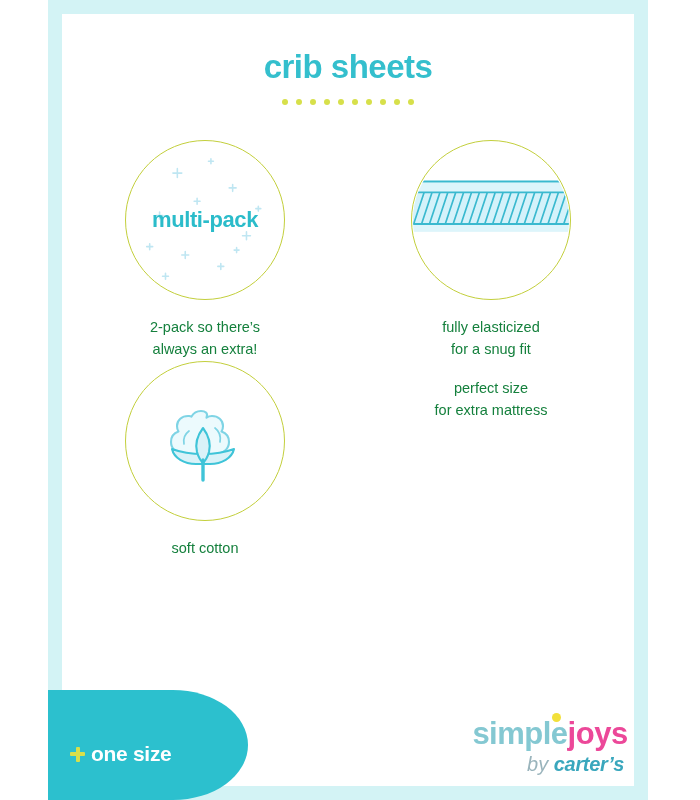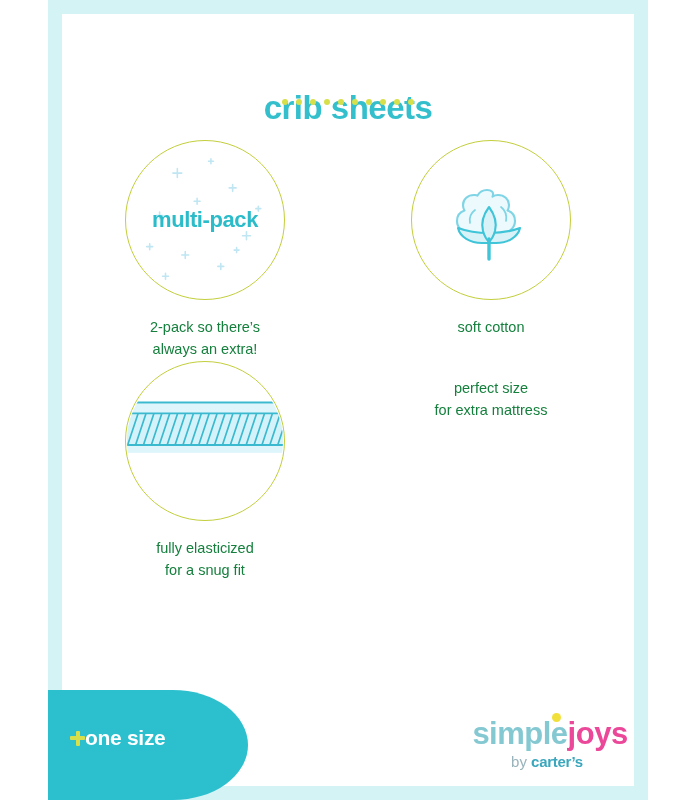--- a/index.html
+++ b/index.html
@@ -40,21 +40,20 @@
   .title {
     position: absolute;
     left: 62px;
     top: 48px;
     width: 572px;
     text-align: center;
     font-size: 33px;
     font-weight: bold;
     letter-spacing: -0.5px;
     color: #34bfcd;
-    margin-top: 41px;
   }
 
   
   .dot-divider {
     position: absolute;
     left: 62px;
     top: 99px;
     width: 572px;
     display: flex;
     justify-content: center;
@@ -135,23 +134,24 @@
     height: 110px;
     background: #2cc0ce;
     border-top-left-radius: 0;
     border-top-right-radius: 150px 110px;
     border-bottom-right-radius: 150px 110px;
     overflow: hidden;
   }
   .one-size-inner {
     position: absolute;
     left: 22px;
-    top: 36px;
+    top: 52px;
     display: flex;
     align-items: center;
+    gap: 6px;
   }
   .plus-icon {
     position: relative;
     width: 15px;
     height: 15px;
     flex: none;
   }
   .plus-icon::before,
   .plus-icon::after {
     content: "";
@@ -190,24 +190,26 @@
     position: absolute;
     left: 82px;
     top: -5px;
     width: 9px;
     height: 9px;
     border-radius: 50%;
     background: #f2e03a;
   }
   .logo-sub {
     margin-top: 4px;
-    font-size: 15px;
+    font-size: 20px;
     color: #9ab4bc;
     white-space: nowrap;
+    text-align: right;
     padding-right: 6px;
+    font-style: italic;
   }
   .logo-by { font-weight: normal; color: #9ab4bc; }
   .logo-carters { font-weight: bold; color: #3aa7bd; letter-spacing: -0.3px; }
 </style>
 </head>
 <body>
 
 <div id="page">
 
   <div class="frame-band frame-top"></div>
@@ -248,40 +250,20 @@
             <path d="M134 66v5M131.5 68.5h5"></path>
             <path d="M86 18v5M83.5 20.5h5"></path>
             <path d="M40 134v6M37 137h6"></path>
             <path d="M112 108v5M109.5 110.5h5"></path>
           </g>
         </svg>
         <span class="circle-label">multi-pack</span>
       </div>
       <div class="caption">2-pack so there’s
 always an extra!</div>
-    </div>
-
-    <div class="feature">
-      <div class="circle">
-        <svg width="110" height="110" viewBox="0 0 110 110">
-          <g fill="#ecfafd" stroke="#7fd4e5" stroke-width="2.1" stroke-linejoin="round" stroke-linecap="round">
-            <path d="M38 30c-6 0-11 4-11 10 0 2 .5 4 1.5 5.5C24 47 21 51 21 56c0 7 6 12 13 12h32c7 0 13-5 13-12 0-5-3-9-7.5-10.5 1-1.5 1.5-3.5 1.5-5.5 0-6-5-10-11-10-2 0-4 .6-5.5 1.6C58.5 27 55 25 51 25s-7.5 2-9.5 5.6C40 29.6 39 30 38 30z"></path>
-          </g>
-          <g fill="none" stroke="#7fd4e5" stroke-width="1.7" stroke-linecap="round">
-            <path d="M34 58c-1-5 1-10 5-13"></path>
-            <path d="M70 56c1-6-1-11-5-14"></path>
-          </g>
-          <g fill="#d9f2f8" stroke="#3fc4d8" stroke-width="2.1" stroke-linejoin="round" stroke-linecap="round">
-            <path d="M53 68C42 68 30 66 22 63c2 9 12 15 24 15h14c12 0 22-6 24-15-8 3-20 5-31 5z"></path>
-            <path d="M53 42c-6 8-8 16-6 24 2 7 6 11 6 11s4-4 6-11c2-8 0-16-6-24z"></path>
-          </g>
-          <path d="M53 74v20" fill="none" stroke="#3fc4d8" stroke-width="3.4" stroke-linecap="round"></path>
-        </svg>
-      </div>
-      <div class="caption">soft cotton</div>
     </div>
 
     <div class="feature">
       <div class="circle">
         <svg class="elastic-wrap" viewBox="0 0 160 160">
           <defs>
             <clipPath id="circClip">
                 <circle cx="80" cy="80" r="79"></circle>
               </clipPath>
           </defs>
@@ -317,20 +299,40 @@
               <line x1="154" y1="83" x2="164" y2="53"></line>
             </g>
           </g>
         </svg>
       </div>
       <div class="caption">fully elasticized
 for a snug fit</div>
     </div>
 
     <div class="feature">
+      <div class="circle">
+        <svg width="110" height="110" viewBox="0 0 110 110">
+          <g fill="#ecfafd" stroke="#7fd4e5" stroke-width="2.1" stroke-linejoin="round" stroke-linecap="round">
+            <path d="M38 30c-6 0-11 4-11 10 0 2 .5 4 1.5 5.5C24 47 21 51 21 56c0 7 6 12 13 12h32c7 0 13-5 13-12 0-5-3-9-7.5-10.5 1-1.5 1.5-3.5 1.5-5.5 0-6-5-10-11-10-2 0-4 .6-5.5 1.6C58.5 27 55 25 51 25s-7.5 2-9.5 5.6C40 29.6 39 30 38 30z"></path>
+          </g>
+          <g fill="none" stroke="#7fd4e5" stroke-width="1.7" stroke-linecap="round">
+            <path d="M34 58c-1-5 1-10 5-13"></path>
+            <path d="M70 56c1-6-1-11-5-14"></path>
+          </g>
+          <g fill="#d9f2f8" stroke="#3fc4d8" stroke-width="2.1" stroke-linejoin="round" stroke-linecap="round">
+            <path d="M53 68C42 68 30 66 22 63c2 9 12 15 24 15h14c12 0 22-6 24-15-8 3-20 5-31 5z"></path>
+            <path d="M53 42c-6 8-8 16-6 24 2 7 6 11 6 11s4-4 6-11c2-8 0-16-6-24z"></path>
+          </g>
+          <path d="M53 74v20" fill="none" stroke="#3fc4d8" stroke-width="3.4" stroke-linecap="round"></path>
+        </svg>
+      </div>
+      <div class="caption">soft cotton</div>
+    </div>
+
+    <div class="feature">
       <div class="caption">perfect size
 for extra mattress</div>
     </div>
 
   </div>
 
   <div class="one-size-blob">
     <div class="one-size-inner">
       <span class="plus-icon"></span>
       <span class="one-size-text">one size</span>

